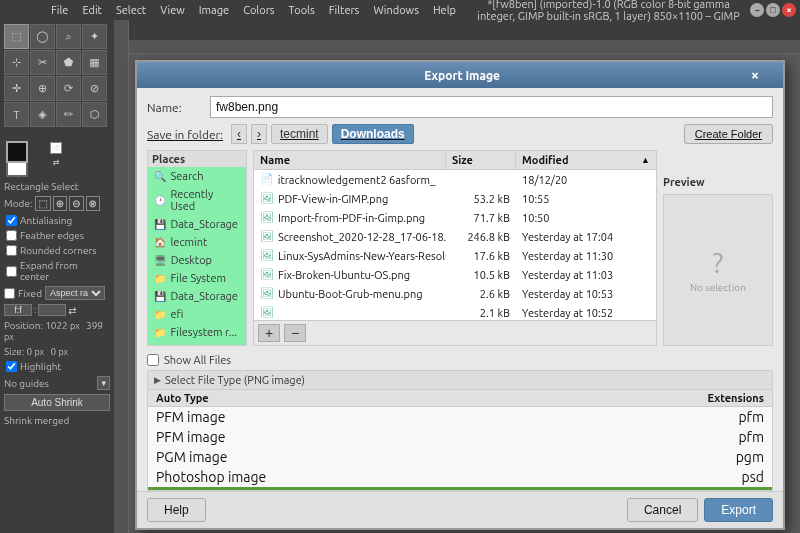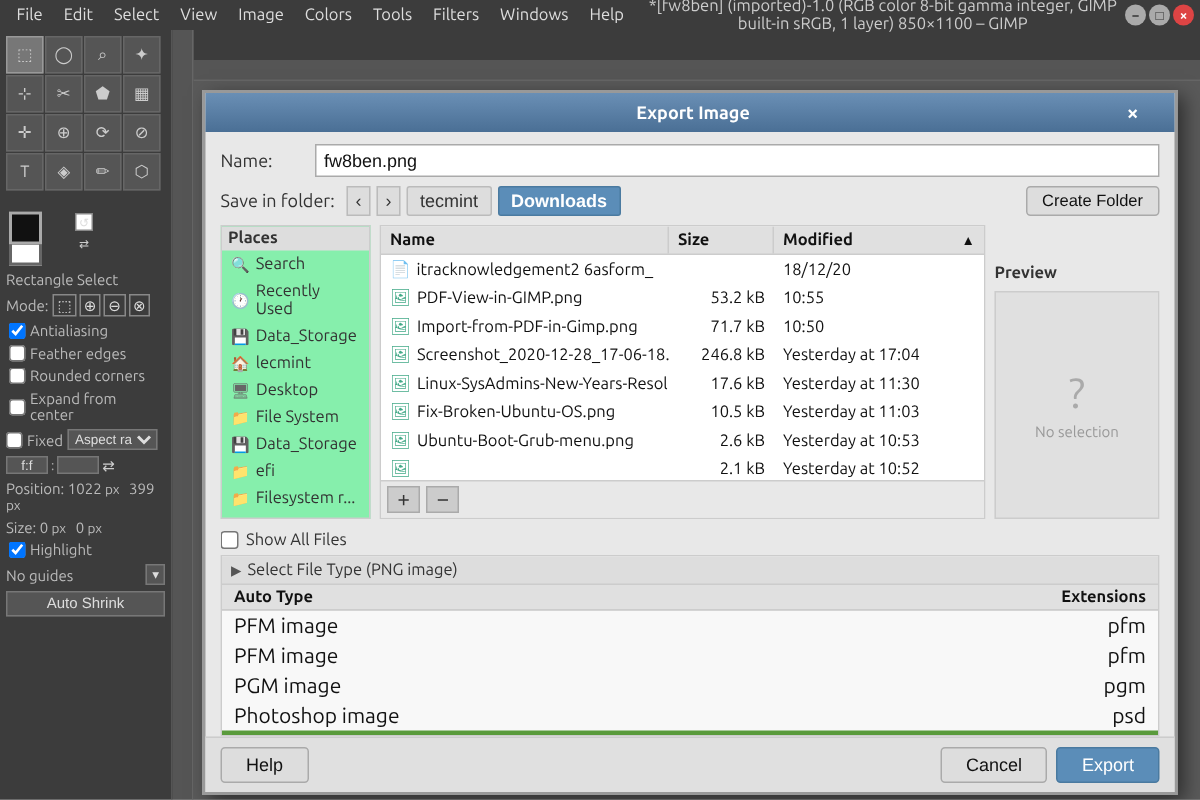--- a/index.html
+++ b/index.html
@@ -4,21 +4,21 @@
   <style>
     * { margin: 0; padding: 0; box-sizing: border-box; }
     body { font-family: 'Ubuntu', sans-serif; font-size: 12px; background: #3c3c3c; color: #ddd; width: 800px; height: 533px; overflow: hidden; position: relative; }
 
     
     .gimp-bg { position: absolute; top: 0; left: 0; width: 800px; height: 533px; background: #3c3c3c; }
 
     
     .gimp-menubar { position: absolute; top: 0; left: 0; width: 800px; height: 20px; background: #3c3c3c; display: flex; align-items: center; font-size: 11px; color: #ccc; }
     .gimp-title { flex: 1; text-align: center; font-size: 11px; color: #ccc; }
-    .gimp-menu { display: flex; gap: 4px; padding: 0 6px; }
+    .gimp-menu { display: flex; gap: 4px; padding: 0 6px; margin-left: 40px; }
     .gimp-menu span { padding: 2px 5px; cursor: pointer; color: #ddd; }
     .window-controls { display: flex; gap: 2px; padding-right: 4px; }
     .win-btn { width: 14px; height: 14px; border-radius: 50%; font-size: 9px; display: flex; align-items: center; justify-content: center; cursor: pointer; color: #333; font-weight: bold; }
     .win-minimize { background: #aaa; }
     .win-maximize { background: #aaa; }
     .win-close { background: #d44; color: #fff; }
 
     
     .gimp-left { position: absolute; top: 20px; left: 0; width: 115px; height: 513px; background: #3c3c3c; border-right: 1px solid #555; }
     .tool-grid { display: grid; grid-template-columns: repeat(4, 25px); gap: 1px; padding: 4px; }
@@ -38,21 +38,21 @@
     .dialog-title-text { flex: 1; text-align: center; }
     .dialog-close { cursor: pointer; font-size: 14px; color: #fff; padding: 0 4px; }
     .dialog-body { flex: 1; display: flex; flex-direction: column; padding: 8px 10px 0; overflow: hidden; }
 
     
     .name-row { display: flex; align-items: center; gap: 8px; margin-bottom: 6px; }
     .name-label { font-size: 12px; color: #333; width: 55px; }
     .name-input { flex: 1; font-size: 12px; padding: 3px 5px; border: 1px solid #aaa; background: #fff; color: #111; }
 
     
-    .folder-row { display: flex; align-items: center; gap: 4px; margin-bottom: 6px; }
+    .folder-row { display: flex; align-items: center; gap: 4px; margin-bottom: 6px; text-decoration: underline; }
     .folder-label { font-size: 12px; color: #333; width: 80px; flex-shrink: 0; }
     .nav-btn { background: #ddd; border: 1px solid #bbb; padding: 2px 5px; cursor: pointer; font-size: 12px; color: #333; }
     .breadcrumb-item { background: #ddd; border: 1px solid #bbb; padding: 2px 8px; cursor: pointer; font-size: 12px; color: #333; border-radius: 2px; }
     .breadcrumb-item.active { background: #5b8db8; color: #fff; border-color: #4a7aa0; font-weight: bold; }
 
     
     .content-area { flex: 1; display: flex; gap: 6px; overflow: hidden; margin-bottom: 4px; }
 
     
     .places-panel { width: 100px; flex-shrink: 0; background: #86efac; border: 1px solid #ccc; overflow-y: auto; }
@@ -237,20 +237,21 @@
       <span>Highlight</span>
     </label>
   </div>
   <div style="padding:2px 4px;display:flex;justify-content:space-between;align-items:center;">
     <span style="font-size:10px;color:#bbb;">No guides</span>
     <button style="font-size:9px;background:#555;color:#ddd;border:1px solid #777;padding:1px 3px;cursor:pointer;">▾</button>
   </div>
   <div style="padding:2px 4px;">
     <button style="width:calc(100% - 0px);font-size:10px;background:#555;color:#ddd;border:1px solid #777;padding:2px 4px;cursor:pointer;">Auto Shrink</button>
   </div>
+  <div style="padding:2px 4px;font-size:10px;color:#bbb;">Shrink merged</div>
 </div>
 
 <div class="canvas-area">
   <div class="canvas-ruler-h"></div>
 </div>
 
 <div class="ruler-v"></div>
 
 <div class="dialog">
   <div class="dialog-title">

